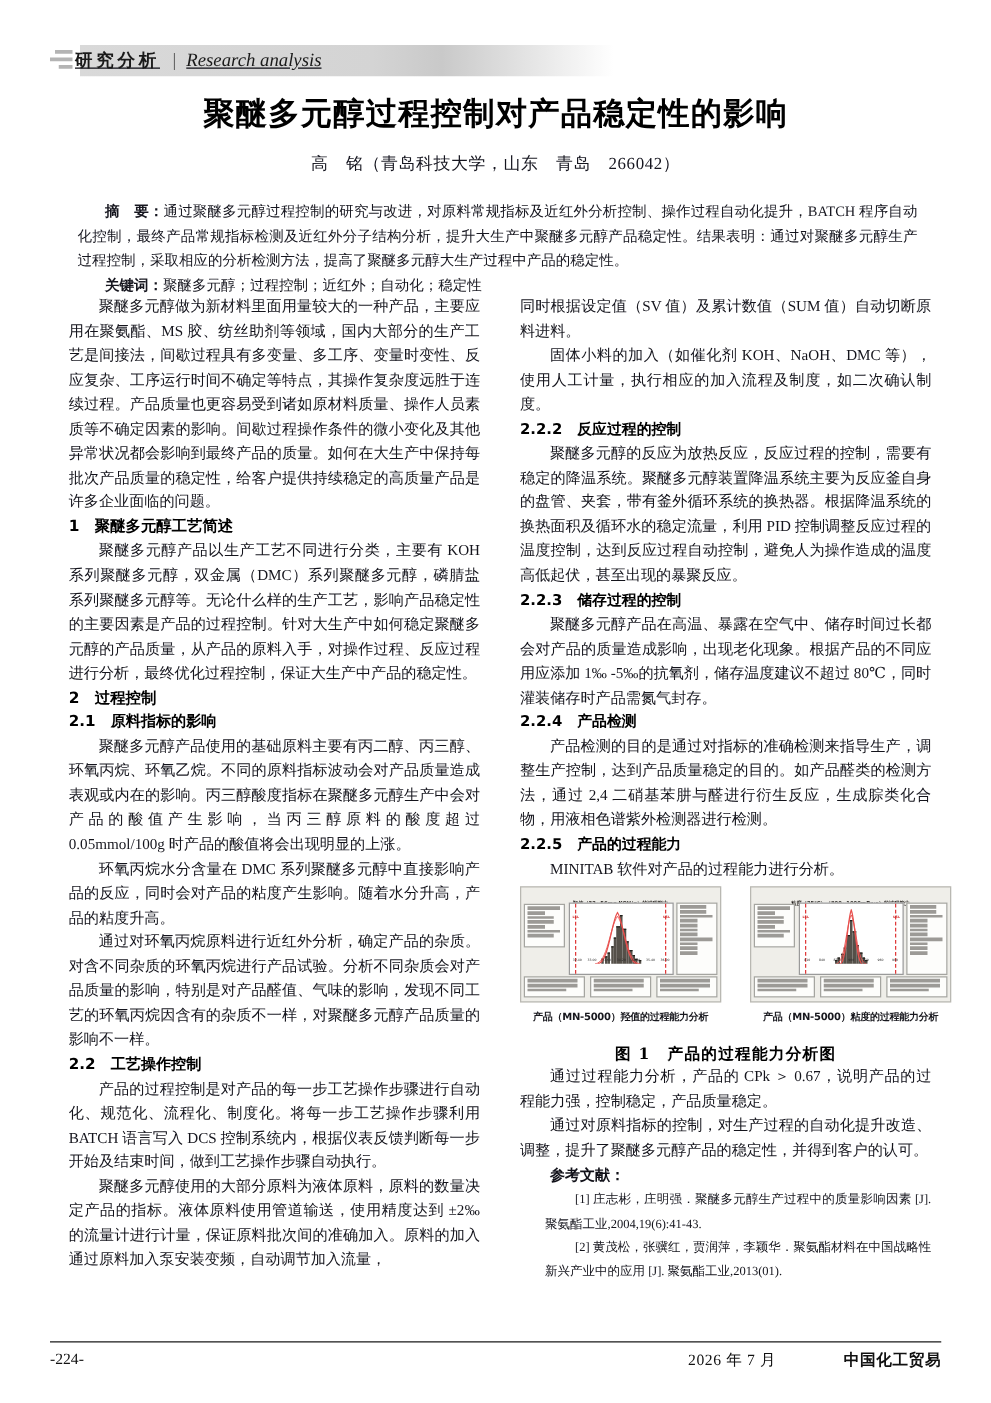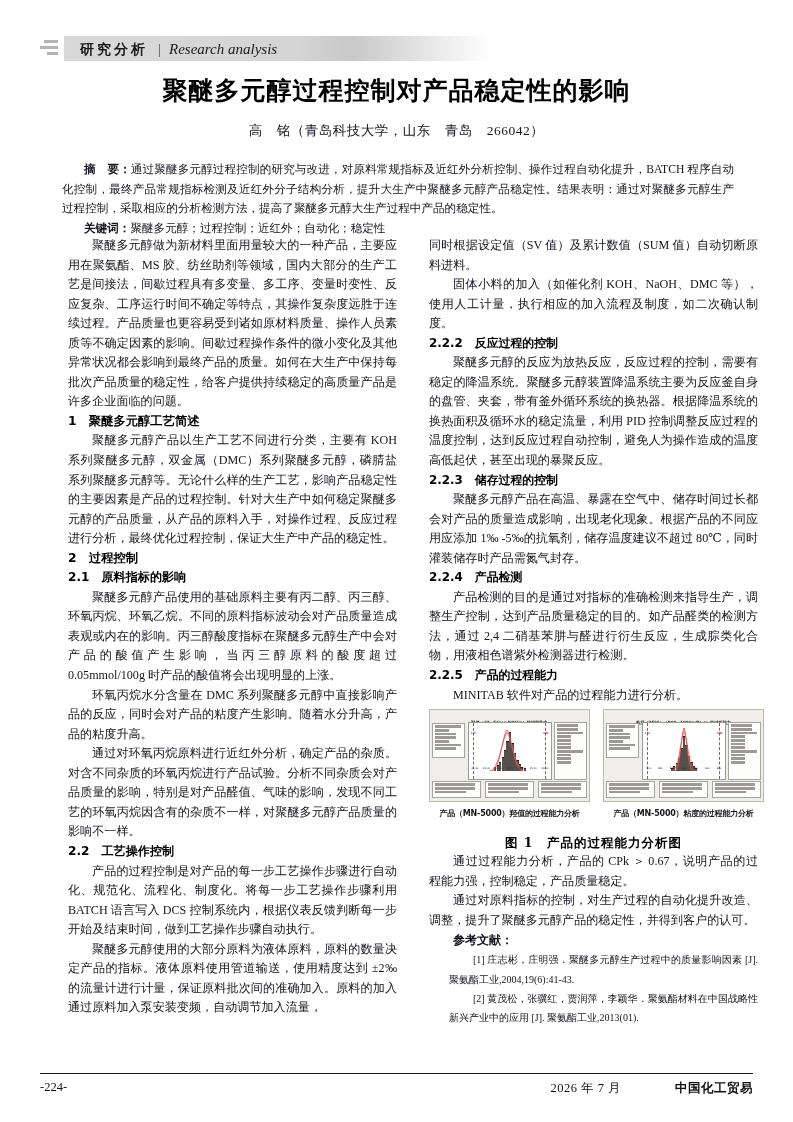--- a/index.html
+++ b/index.html
@@ -50,26 +50,27 @@
   .header-band {
     position: absolute;
     left: 24px;
     top: 0;
     width: 689px;
     height: 25px;
     background: linear-gradient(to right, #d9d9d9 0%, #d4d4d4 34%, #c9c9c9 42%, #ffffff 62%, #ffffff 100%);
   }
   .header-text {
     position: absolute;
-    left: 40px;
+    left: 20px;
     top: 1px;
     height: 22px;
     line-height: 24px;
     white-space: nowrap;
     z-index: 2;
+    text-decoration: underline;
   }
   .header-cn {
     font-family: "DejaVu Serif", serif;
     font-weight: bold;
     font-size: 14px;
     letter-spacing: 3px;
     color: #1a1a1a;
   }
   .header-sep {
     display: inline-block;
@@ -137,21 +138,20 @@
   }
   .col {
     position: absolute;
     top: 0;
     width: 329px;
     font-size: 12.1px;
     line-height: 19.55px;
     text-align: justify;
     text-justify: inter-ideograph;
     color: #14141c;
-    margin-left: 13px;
   }
   .col-left  { left: 0; }
   .col-right { left: 361px; }
   .col p { margin: 0; text-indent: 24px; }
   .col p.noind { text-indent: 0; }
   .col h2 {
     margin: 0;
     font-family: "DejaVu Sans", sans-serif;
     font-weight: bold;
     font-size: 12.3px;
@@ -191,21 +191,21 @@
     text-indent: -20px;
   }
 
   
   .figure {
     margin-top: 4px;
     width: 329px;
   }
   .fig-row {
     display: flex;
-    gap: 13px;
+    gap: 23px;
     align-items: flex-end;
   }
   .fig-panel {
     width: 161px;
   }
   .fig-img {
     position: relative;
     width: 161px;
     height: 93px;
     background: #efeee9;

